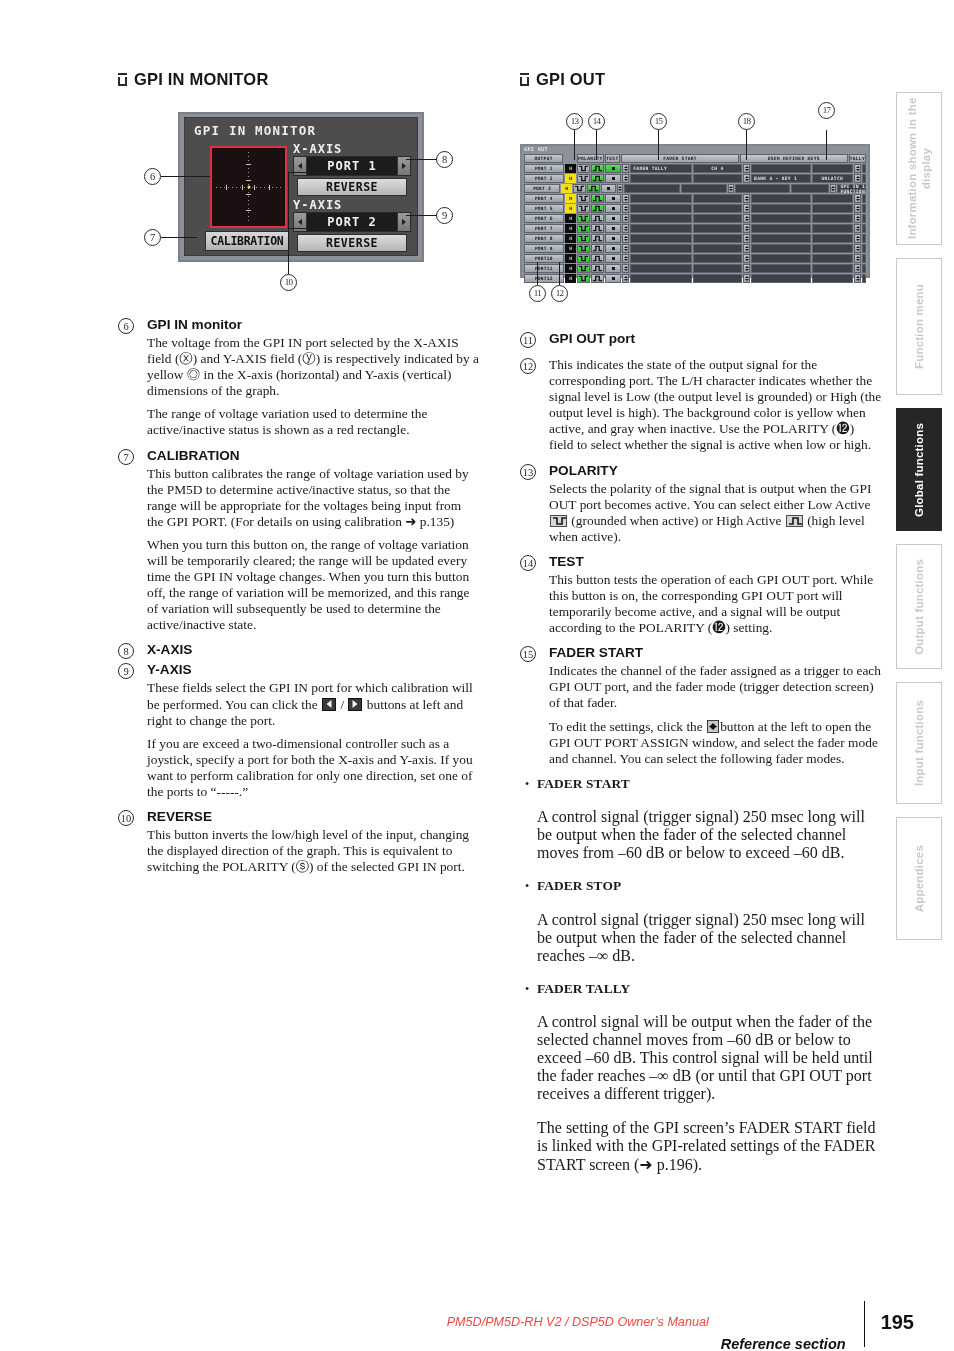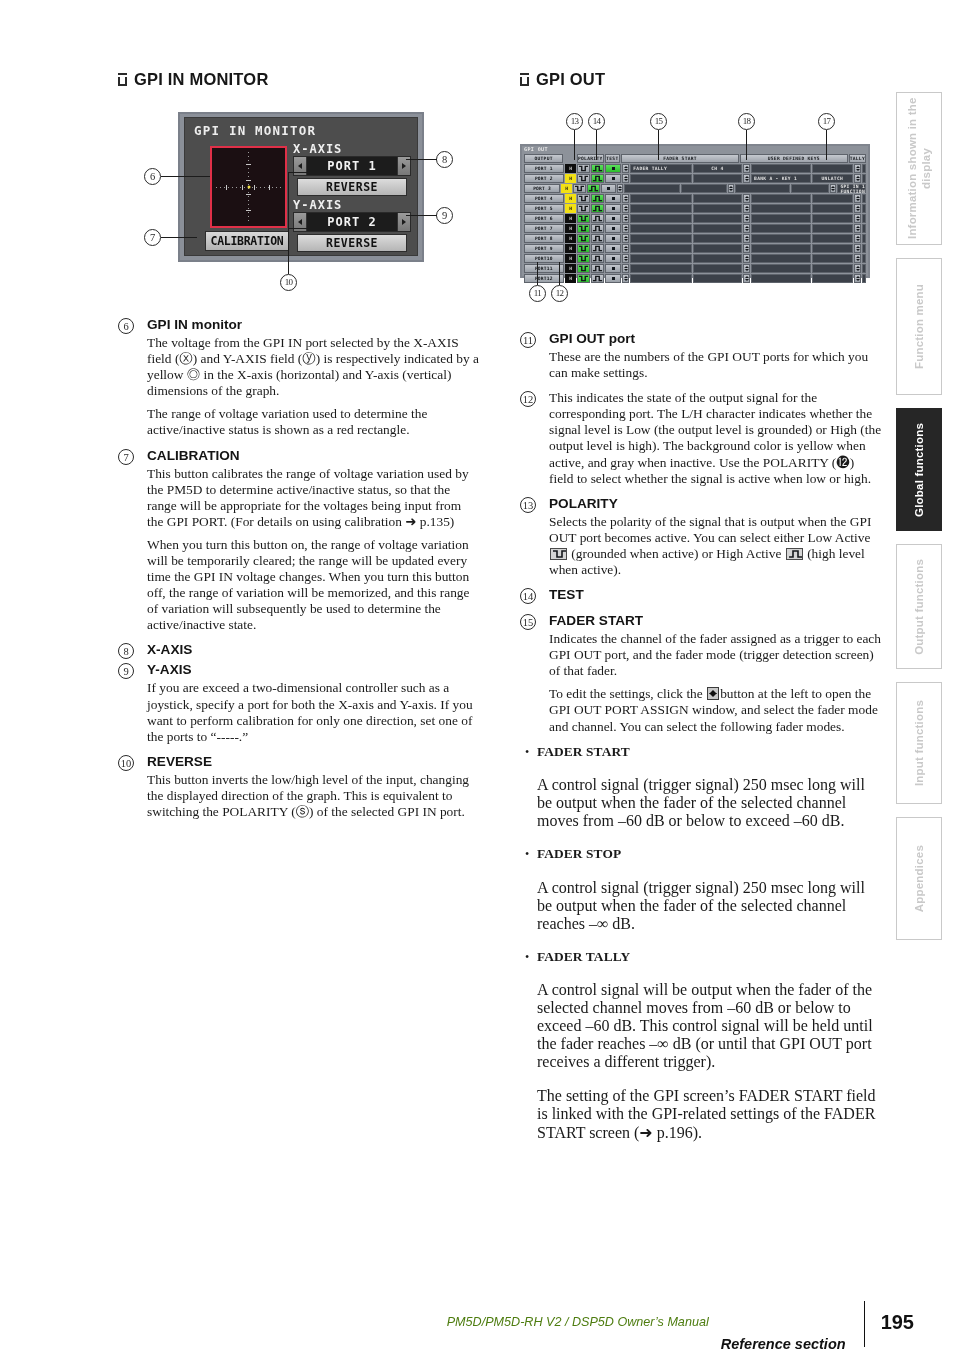--- a/index.html
+++ b/index.html
@@ -277,21 +277,21 @@
   .tab.active .tl{color:#ffffff;}
 
   
   .footer{
     position:absolute;left:0;right:0;top:1292px;
     display:flex;align-items:center;justify-content:flex-end;
     padding-right:40px;
   }
   .f-manual{
     font-family:"Liberation Sans", sans-serif;
-    font-style:italic;font-size:12.6px;color:#4d7c0f;
+    font-style:italic;font-size:12.6px;color:#ef4444;
   }
   .f-ref{
     font-family:"Liberation Sans", sans-serif;
     font-style:italic;font-weight:bold;font-size:14.5px;color:#111;
     margin-left:12px;
     margin-top:44px;
   }
   .f-div{width:1px;height:46px;background:#111;margin:0 16px 0 18px;position:relative;top:2px;}
   .f-page{
     font-family:"Liberation Sans", sans-serif;
@@ -390,20 +390,21 @@
     </div>
 
     <div class="item">
       <div class="num">8</div>
       <div class="item-title">X-AXIS</div>
     </div>
 
     <div class="item" style="margin-top:3px;">
       <div class="num">9</div>
       <div class="item-title">Y-AXIS</div>
+      <p>These fields select the GPI IN port for which calibration will be performed. You can click the <span class="ig arrow-l"></span> / <span class="ig arrow-r"></span> buttons at left and right to change the port.</p>
       <p>If you are exceed a two-dimensional controller such as a joystick, specify a port for both the X-axis and Y-axis. If you want to perform calibration for only one direction, set one of the ports to “-----.”</p>
     </div>
 
     <div class="item">
       <div class="num sm">10</div>
       <div class="item-title">REVERSE</div>
       <p>This button inverts the low/high level of the input, changing the displayed direction of the graph. This is equivalent to switching the POLARITY (ⓢ) of the selected GPI IN port.</p>
     </div>
 
   </div>
@@ -792,58 +793,58 @@
   </div>
   <div class="callout">
     <div class="cnum sm" style="left:650px;top:113px;">15</div>
     <div class="lead" style="left:658px;top:130px;width:1px;height:30px;"></div>
   </div>
   <div class="callout">
     <div class="cnum sm" style="left:738px;top:113px;">18</div>
     <div class="lead" style="left:746px;top:130px;width:1px;height:30px;"></div>
   </div>
   <div class="callout">
-    <div class="cnum sm" style="left:818px;top:113px;">17</div>
+    <div class="cnum sm" style="left:818px;top:102px;">17</div>
     <div class="lead" style="left:826px;top:130px;width:1px;height:30px;"></div>
   </div>
   <div class="callout">
     <div class="cnum sm" style="left:529px;top:285px;">11</div>
     <div class="lead" style="left:537px;top:262px;width:1px;height:23px;"></div>
   </div>
   <div class="callout">
     <div class="cnum sm" style="left:551px;top:285px;">12</div>
     <div class="lead" style="left:559px;top:262px;width:1px;height:23px;"></div>
   </div>
 
   <div class="col col-right" style="top:322px;">
 
     <div class="item">
       <div class="num sm">11</div>
       <div class="item-title">GPI OUT port</div>
-      <p>These are the numbers of the GPI OUT ports for which you can make settings.</p>
     </div>
 
     <div class="item">
       <div class="num sm">12</div>
       <p>This indicates the state of the output signal for the corresponding port. The L/H character indicates whether the signal level is Low (the output level is grounded) or High (the output level is high). The background color is yellow when active, and gray when inactive. Use the POLARITY (⓬) field to select whether the signal is active when low or high.</p>
     </div>
 
     <div class="item">
       <div class="num sm">13</div>
       <div class="item-title">POLARITY</div>
       <p>Selects the polarity of the signal that is output when the GPI OUT port becomes active. You can select either Low Active <span class="ig lowact"><svg width="15" height="10" viewBox="0 0 15 10">
               <path d="M1 2 H5 V8 H10 V2 H14" fill="none" stroke="#16181c" stroke-width="1.6"></path>
             </svg></span> (grounded when active) or High Active <span class="ig highact"><svg width="15" height="10" viewBox="0 0 15 10">
               <path d="M1 8 H5 V2 H10 V8 H14" fill="none" stroke="#16181c" stroke-width="1.6"></path>
             </svg></span> (high level when active).</p>
     </div>
 
     <div class="item">
       <div class="num sm">14</div>
       <div class="item-title">TEST</div>
+      <p>This button tests the operation of each GPI OUT port. While this button is on, the corresponding GPI OUT port will temporarily become active, and a signal will be output according to the POLARITY (⓬) setting.</p>
     </div>
 
     <div class="item">
       <div class="num sm">15</div>
       <div class="item-title">FADER START</div>
       <p>Indicates the channel of the fader assigned as a trigger to each GPI OUT port, and the fader mode (trigger detection screen) of that fader.</p>
       <p>To edit the settings, click the <span class="ig spin"></span>button at the left to open the GPI OUT PORT ASSIGN window, and select the fader mode and channel. You can select the following fader modes.</p>
     </div>
 
     <div class="bullet">

